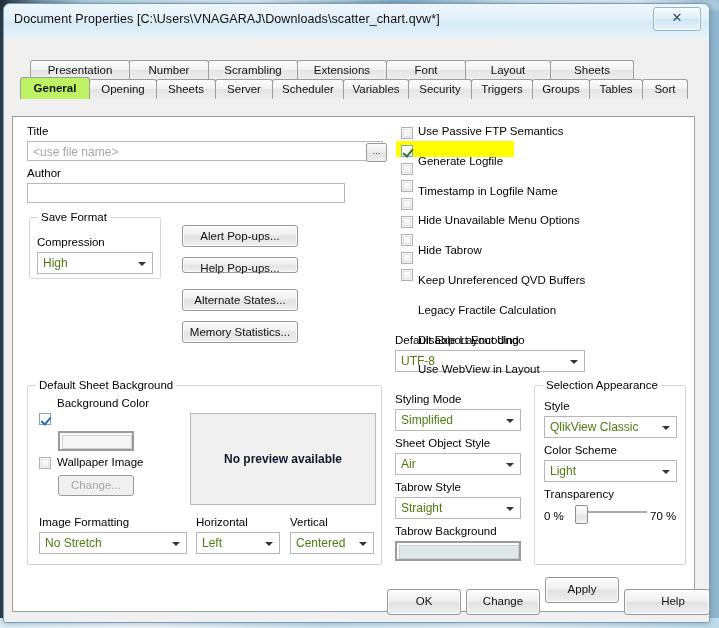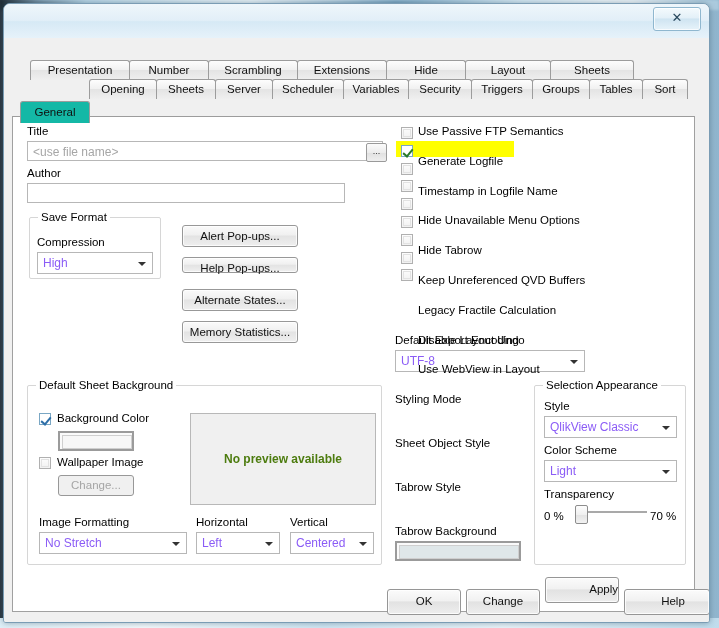--- a/index.html
+++ b/index.html
@@ -67,24 +67,23 @@
   .tabrow{position:absolute;left:8px;height:20px;}
   .tab{
     position:absolute;height:19px;
     background:linear-gradient(180deg,#fdfdfd 0%,#f1f1f1 45%,#e4e4e4 50%,#efefef 100%);
     border:1px solid #9c9c9c;border-bottom:none;
     border-radius:3px 3px 0 0;
     text-align:center;line-height:18px;font-size:11.5px;color:#111;
     cursor:pointer;white-space:nowrap;overflow:hidden;
   }
   .tab.active{
-    background:#14b8a6;border-color:#9c9c9c;
+    background:#bef264;border-color:#9c9c9c;
     height:21px;line-height:20px;z-index:5;
-    font-weight:normal;
-    margin-top:24px;
+    font-weight:bold;
   }
 
   
   #page{
     position:absolute;left:8px;top:78px;width:681px;height:494px;
     background:#fff;border:1px solid #a0a0a0;border-top:1px solid #9c9c9c;
   }
 
   .lbl{position:absolute;font-size:11.5px;color:#000;white-space:nowrap;}
   .inp{
@@ -111,21 +110,21 @@
     position:absolute;border:1px solid #d6d6d6;border-radius:2px;
     box-sizing:border-box;
   }
   .group > .gtitle{
     position:absolute;top:-7px;left:8px;background:#fff;padding:0 3px;
     font-size:11.5px;color:#000;white-space:nowrap;
   }
   .sel{
     position:absolute;box-sizing:border-box;height:22px;
     background:#fff;border:1px solid #b7b7b7;
-    font-size:12px;line-height:20px;padding:0 18px 0 5px;color:#8b5cf6;cursor:pointer;
+    font-size:12px;line-height:20px;padding:0 18px 0 5px;color:#4d7c0f;cursor:pointer;
     white-space:nowrap;overflow:hidden;
   }
   .sel .arrow{
     position:absolute;right:6px;top:9px;width:0;height:0;
     border-left:4px solid transparent;border-right:4px solid transparent;
     border-top:4px solid #333;
   }
   .cb{
     position:absolute;width:12px;height:12px;box-sizing:border-box;
     border:1px solid #b0b0b0;background:linear-gradient(180deg,#fdfdfd,#f1f1f1);
@@ -146,21 +145,21 @@
   .swatch{
     position:absolute;box-sizing:border-box;
     border:2px solid #9b9b9b;background:#fafafa;
     padding:2px;cursor:pointer;
   }
   .swatch > i{display:block;width:100%;height:100%;border:1px solid #cfcfcf;}
 
   #preview{
     position:absolute;background:#f0f0f0;border:1px solid #b8b8b8;
     display:flex;align-items:center;justify-content:center;
-    font-size:12px;font-weight:bold;color:#4d7c0f;
+    font-size:12px;font-weight:bold;color:#0f172a;
   }
 
   
   .slider{position:absolute;}
   .slider .track{
     position:absolute;left:0;top:6px;height:2px;width:100%;
     background:#a9a9a9;
   }
   .slider .thumb{
     position:absolute;left:0;top:0;width:11px;height:17px;
@@ -192,33 +191,34 @@
 <body>
 
 <div id="desktop">
   <div class="blurband"></div>
   <div class="bottomband"></div>
 </div>
 
 <div id="window">
 
   <div id="titlebar">
+    <div class="title">Document Properties [C:\Users\VNAGARAJ\Downloads\scatter_chart.qvw*]</div>
     <div id="closebtn">
       <div class="glyph">✕</div>
     </div>
   </div>
 
   <div id="client">
 
     <div class="tabrow" id="tabrow-top" style="top:22px;">
         <div class="tab" style="left: 18px; width: 98px;"><span>Presentation</span></div>
         <div class="tab" style="left: 117px; width: 78px; text-align: center;"><span>Number</span></div>
         <div class="tab" style="left: 196px; width: 88px;"><span>Scrambling</span></div>
         <div class="tab" style="left: 285px; width: 88px;"><span>Extensions</span></div>
-        <div class="tab" style="left: 374px; width: 78px;"><span>Hide</span></div>
+        <div class="tab" style="left: 374px; width: 78px;"><span>Font</span></div>
         <div class="tab" style="left: 453px; width: 84px;"><span>Layout</span></div>
         <div class="tab" style="left: 538px; width: 82px;"><span>Sheets</span></div>
       </div>
     <div class="tabrow" id="tabrow-bottom" style="top:41px;">
         <div class="tab active" style="left: 8px; width: 68px; top: -2px;"><span>General</span></div>
         <div class="tab" style="left: 77px; width: 66px;"><span>Opening</span></div>
         <div class="tab" style="left: 144px; width: 58px;"><span>Sheets</span></div>
         <div class="tab" style="left: 203px; width: 56px;"><span>Server</span></div>
         <div class="tab" style="left: 260px; width: 70px;"><span>Scheduler</span></div>
         <div class="tab" style="left: 331px; width: 64px;"><span>Variables</span></div>
@@ -271,21 +271,21 @@
         </div>
 
       <div class="lbl" style="left:382px;top:217px;">Default Export Encoding</div>
       <div class="sel" style="left:382px;top:233px;width:190px;"><span>UTF-8</span><i class="arrow"></i></div>
 
       <div class="group" style="left:14px;top:268px;width:355px;height:180px;">
         <span class="gtitle">Default Sheet Background</span>
       </div>
 
       <div class="cb checked checkedblue" style="left:26px;top:296px;"></div>
-      <div class="cbl" style="left:44px;top:295px;">Background Color</div>
+      <div class="cbl" style="left:44px;top:280px;">Background Color</div>
       <div class="swatch" id="bg-swatch" style="left:45px;top:314px;width:76px;height:20px;">
           <i style="background: rgb(247, 247, 247);"></i>
         </div>
 
       <div class="cb inner" style="left:26px;top:340px;"></div>
       <div class="cbl" style="left:44px;top:339px;text-align:center;">Wallpaper Image</div>
       <div class="btn disabled" style="left:45px;top:358px;width:76px;height:21px;line-height:19px;">Change...</div>
 
       <div id="preview" style="left:177px;top:296px;width:184px;height:90px;">
           <span>No preview available</span>
@@ -294,24 +294,27 @@
       <div class="lbl" style="left:26px;top:399px;">Image Formatting</div>
       <div class="sel" style="left:26px;top:415px;width:148px;"><span>No Stretch</span><i class="arrow"></i></div>
 
       <div class="lbl" style="left:183px;top:399px;">Horizontal</div>
       <div class="sel" style="left:183px;top:415px;width:84px;"><span>Left</span><i class="arrow"></i></div>
 
       <div class="lbl" style="left:277px;top:399px;">Vertical</div>
       <div class="sel" style="left:277px;top:415px;width:84px;"><span>Centered</span><i class="arrow"></i></div>
 
       <div class="lbl" style="left:382px;top:276px;">Styling Mode</div>
+      <div class="sel" style="left:382px;top:292px;width:126px;"><span>Simplified</span><i class="arrow"></i></div>
 
       <div class="lbl" style="left:382px;top:320px;">Sheet Object Style</div>
+      <div class="sel" style="left:382px;top:336px;width:126px;"><span>Air</span><i class="arrow"></i></div>
 
       <div class="lbl" style="left:382px;top:364px;">Tabrow Style</div>
+      <div class="sel" style="left:382px;top:380px;width:126px;"><span>Straight</span><i class="arrow"></i></div>
 
       <div class="lbl" style="left:382px;top:408px;">Tabrow Background</div>
       <div class="swatch" id="tabrow-swatch" style="left:382px;top:424px;width:126px;height:20px;">
           <i style="background: rgb(223, 231, 233);"></i>
         </div>
 
       <div class="group" style="left:521px;top:268px;width:152px;height:180px;">
         <span class="gtitle">Selection Appearance</span>
       </div>
       <div class="lbl" style="left:531px;top:283px;">Style</div>
@@ -333,18 +336,18 @@
         <path d="M1,2 L3,16 L6,10 L10,19 L13,17 L9,9 L15,9 Z" fill="#111"></path>
       </svg>
       <svg class="pen" id="pen-mark2" width="12" height="20" viewBox="0 0 12 20" style="left: 368px; top: 28px; filter: drop-shadow(rgb(255, 255, 0) 0px 0px 2px);">
         <path d="M1,1 L10,12 L6,12 L9,19 L6,20 L3,13 L1,16 Z" fill="#111"></path>
       </svg>
     </div>
 
     <div id="dialog-buttons">
         <div class="dlgbtn" style="left: 383px; top: 551px;"><span>OK</span></div>
         <div class="dlgbtn" style="left: 462px; top: 551px;"><span>Change</span></div>
-        <div class="dlgbtn" style="left: 541px; top: 539px; text-align: right;"><span>Apply</span></div>
+        <div class="dlgbtn" style="left: 541px; top: 539px;"><span>Apply</span></div>
         <div class="dlgbtn" style="left: 620px; top: 551px; padding-left: 12px;"><span>Help</span></div>
       </div>
 
   </div>
 </div>
 
 </body></html>

